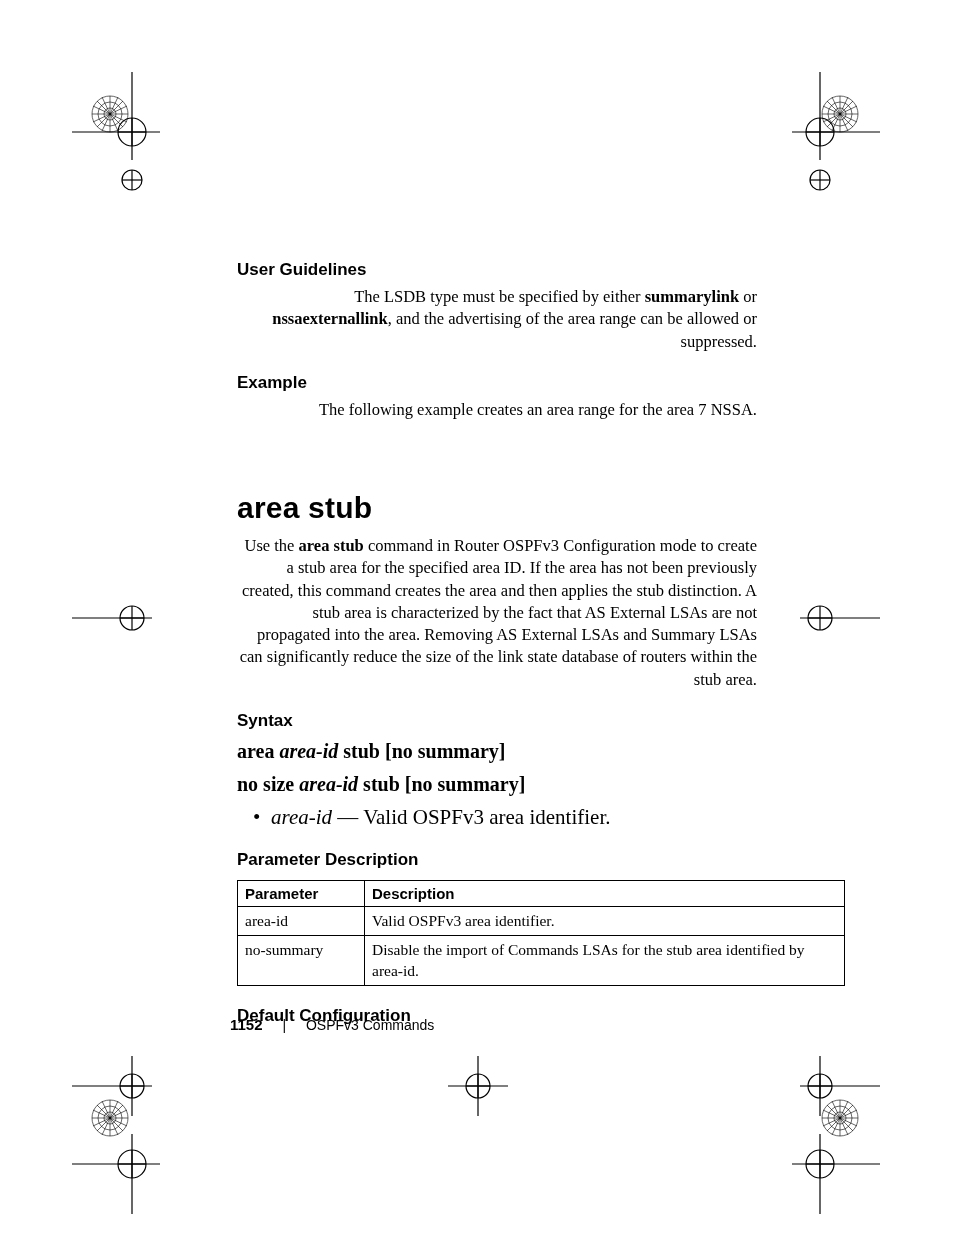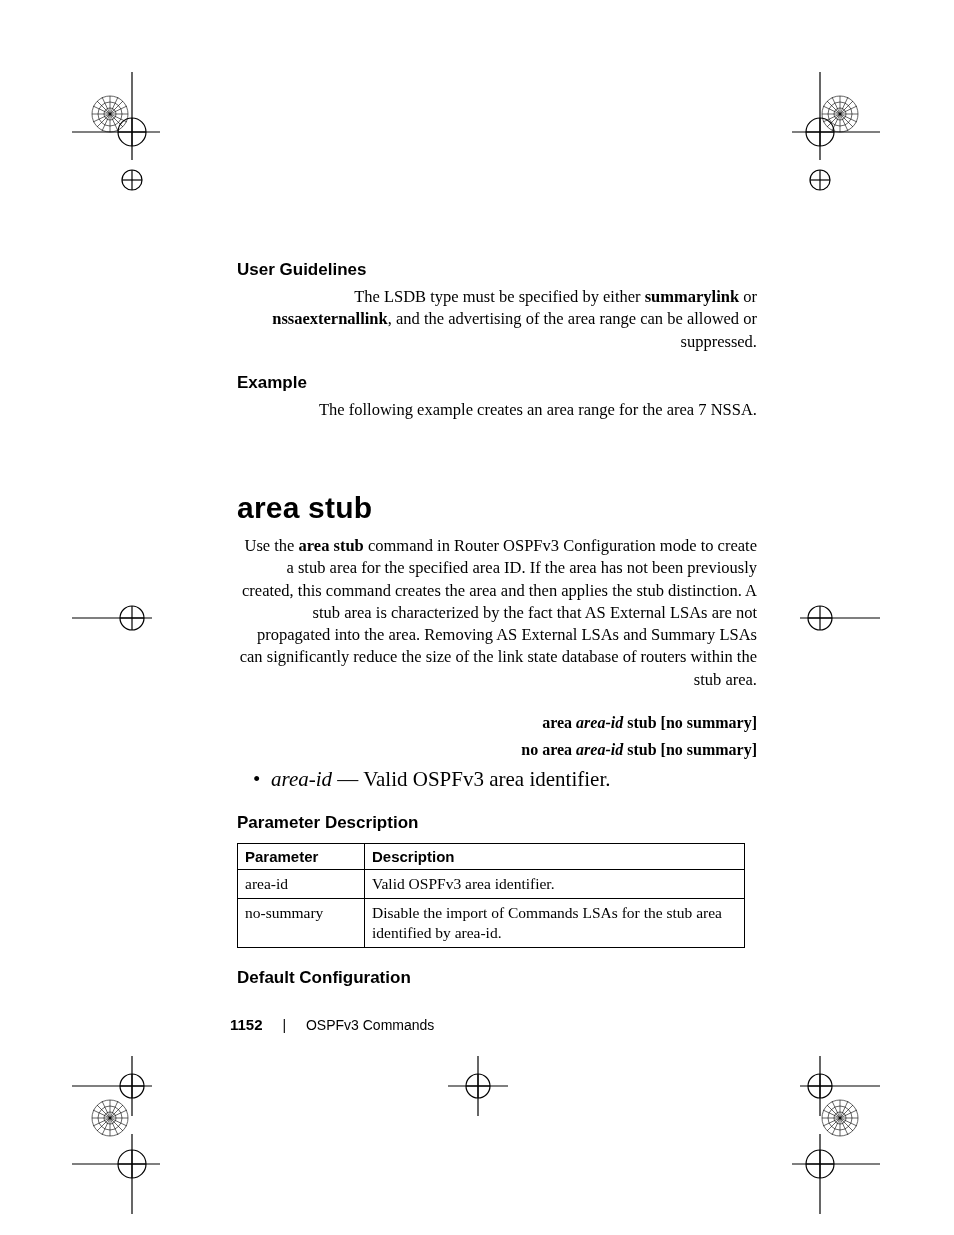--- a/index.html
+++ b/index.html
@@ -33,43 +33,42 @@
     text-align: right;
   }
   .h1 {
     font-family: "Helvetica Neue", Arial, sans-serif;
     font-weight: 700;
     font-size: 30px;
     margin: 70px 0 10px 0;
     letter-spacing: 0.2px;
   }
   .syntax-line {
-    font-size: 16px;
+    font-size: 20px;
     line-height: 1.45;
     margin: 0 0 4px 0;
-    text-align: right;
   }
   .bullet {
     font-size: 21px;
     line-height: 1.4;
     margin: 2px 0 18px 0;
     padding-left: 34px;
     position: relative;
   }
   .bullet::before {
     content: "•";
     position: absolute;
     left: 16px;
   }
   b { font-weight: 700; }
   i.cmd { font-style: italic; font-weight: 700; font-family: Georgia, serif; }
   i.plain { font-style: italic; }
   table.param {
     border-collapse: collapse;
-    width: 508px;
+    width: 608px;
     margin: 10px 0 20px 0;
   }
   table.param th, table.param td {
     border: 1px solid #000;
     padding: 4px 7px;
     text-align: left;
     vertical-align: top;
   }
   table.param th {
     font-family: "Helvetica Neue", Arial, sans-serif;
@@ -128,25 +127,26 @@
   </p>
 
   <div class="h3">Example</div>
   <p class="body">The following example creates an area range for the area 7 NSSA.</p>
 
   <div class="h1">area stub</div>
   <p class="body">
     <span>Use the </span><b>area stub</b><span> command in Router OSPFv3 Configuration mode to create a stub area for the specified area ID. If the area has not been previously created, this command creates the area and then applies the stub distinction. A stub area is characterized by the fact that AS External LSAs are not propagated into the area. Removing AS External LSAs and Summary LSAs can significantly reduce the size of the link state database of routers within the stub area.</span>
   </p>
 
+  <div class="h3">Syntax</div>
   <p class="syntax-line">
     <b>area </b><i class="cmd">area-id</i><b> stub [no summary]</b>
   </p>
   <p class="syntax-line">
-    <b>no area </b><i class="cmd">area-id</i><b> stub [no summary]</b>
+    <b>no size </b><i class="cmd">area-id</i><b> stub [no summary]</b>
   </p>
   <p class="bullet">
     <i class="plain">area-id</i><span> — Valid OSPFv3 area identifier.</span>
   </p>
 
   <div class="h3">Parameter Description</div>
   <table class="param">
     <tbody>
         <tr>
       <th>Parameter</th>

